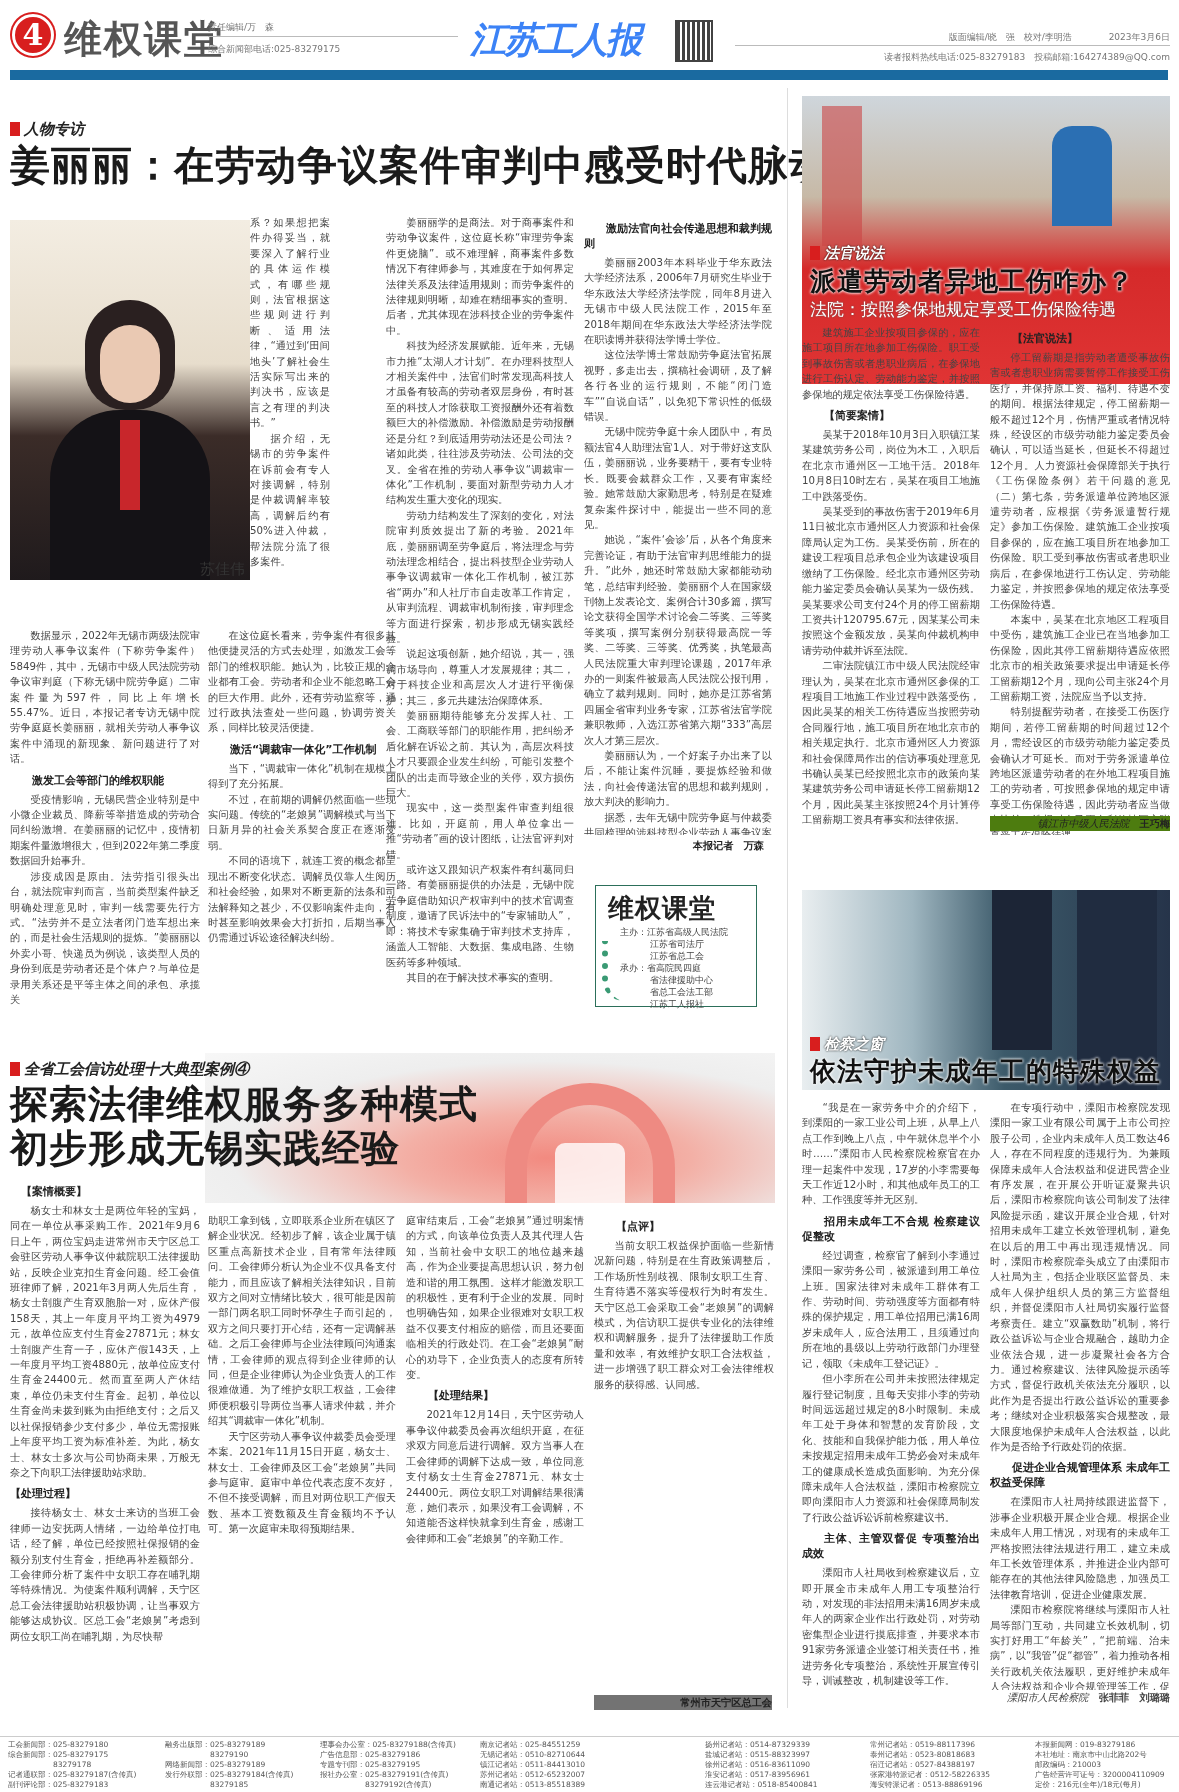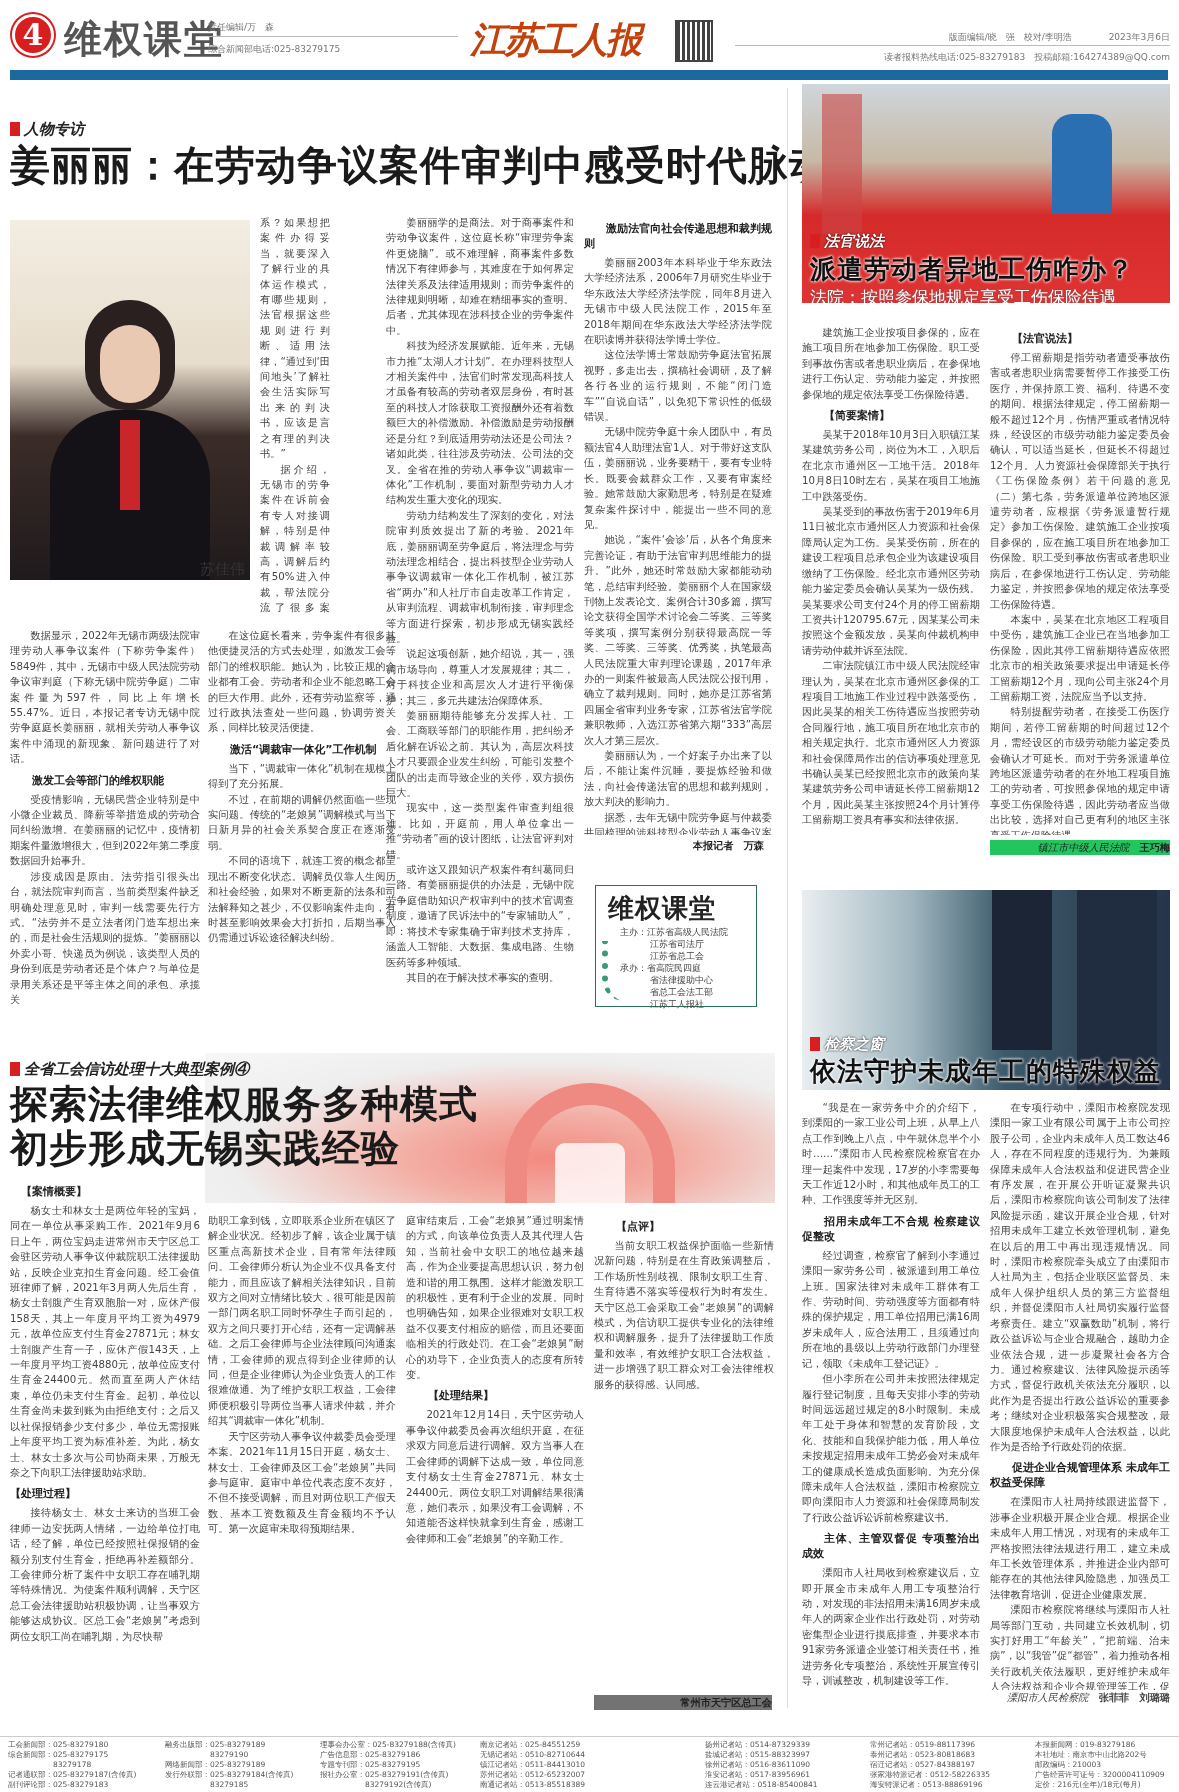--- a/index.html
+++ b/index.html
@@ -3,21 +3,21 @@
 <meta charset="utf-8">
 <style>
 *{box-sizing:border-box;margin:0;padding:0}
 html,body{width:1179px;height:1792px;background:#fff;overflow:hidden}
 body{font-family:"DejaVu Sans","Liberation Sans",sans-serif;color:#333;position:relative}
 .abs{position:absolute}
 .hdr-num{left:12px;top:14px;width:42px;height:42px;border-radius:50%;background:#d81e1e;border:3px solid #fff;box-shadow:0 0 0 2px #d81e1e;color:#fff;font:bold 30px "DejaVu Serif",serif;text-align:center;line-height:36px}
 .hdr-title{left:64px;top:14px;font:bold 38px "DejaVu Serif",serif;color:#555;letter-spacing:2px}
 .hdr-meta{font-size:9px;color:#777;line-height:14px}
 .hdr-line{height:1px;background:#bbb}
-.logo{left:470px;top:16px;font:italic bold 36px "DejaVu Serif",serif;color:#c2410c;letter-spacing:-2px}
+.logo{left:470px;top:16px;font:italic bold 36px "DejaVu Serif",serif;color:#3b82f6;letter-spacing:-2px}
 .qr{left:675px;top:20px;width:38px;height:42px;background:
  repeating-linear-gradient(90deg,#222 0 3px,#fff 3px 5px),#fff;opacity:.85;border:2px solid #222}
 .bluebar{left:10px;top:70px;width:1158px;height:10px;background:#1a6aa0}
 .kicker{font-size:15px;font-weight:bold;color:#222;font-style:italic;font-family:"DejaVu Serif",serif}
 .kicker .sq{display:inline-block;width:10px;height:14px;background:#d81e1e;margin-right:4px;vertical-align:-2px}
 .headline{font:bold 38px "DejaVu Serif",serif;color:#1a1a1a;letter-spacing:1px}
 .col{font-size:10.2px;line-height:15.4px;color:#444;text-align:justify;overflow:hidden}
 .col p{text-indent:2em}
 .col h4{font-size:11px;font-weight:bold;color:#222;margin:6px 0 4px;text-indent:2em;line-height:15px}
 .byline{text-align:right;font-weight:bold;color:#222}
@@ -52,21 +52,21 @@
 <div class="abs headline" style="left:10px;top:138px;font-size:40px">姜丽丽：在劳动争议案件审判中感受时代脉动</div>
 
 <div class="abs photo img-judge" style="left:10px;top:220px;width:240px;height:360px">
   <div class="abs" style="left:75px;top:80px;width:90px;height:110px;border-radius:45px 45px 40px 40px;background:#2a2020"></div>
   <div class="abs" style="left:90px;top:105px;width:60px;height:78px;border-radius:30px;background:#eac9b3"></div>
   <div class="abs" style="left:40px;top:190px;width:160px;height:170px;border-radius:70px 70px 0 0;background:#141216"></div>
   <div class="abs" style="left:110px;top:200px;width:20px;height:90px;background:#c8262b"></div>
   <div class="abs" style="left:190px;top:340px;font-size:15px;color:#333">苏佳伟　摄</div>
 </div>
 
-<div class="abs col" style="left:250px;top:215px;width:80px;height:400px;padding-left:10px">
+<div class="abs col" style="left:250px;top:215px;width:80px;height:400px;">
   <p style="text-indent:0">系？如果想把案件办得妥当，就要深入了解行业的具体运作模式，有哪些规则，法官根据这些规则进行判断、适用法律，“通过到‘田间地头’了解社会生活实际写出来的判决书，应该是言之有理的判决书。”</p>
   <p>据介绍，无锡市的劳争案件在诉前会有专人对接调解，特别是仲裁调解率较高，调解后约有50%进入仲裁，帮法院分流了很多案件。</p>
 
 </div>
 
 <div class="abs col" style="left:10px;top:628px;width:190px;height:1090px">
   <p>数据显示，2022年无锡市两级法院审理劳动人事争议案件（下称劳争案件）5849件，其中，无锡市中级人民法院劳动争议审判庭（下称无锡中院劳争庭）二审案件量为597件，同比上年增长55.47%。近日，本报记者专访无锡中院劳争庭庭长姜丽丽，就相关劳动人事争议案件中涌现的新现象、新问题进行了对话。</p>
   <h4>激发工会等部门的维权职能</h4>
   <p>受疫情影响，无锡民营企业特别是中小微企业裁员、降薪等举措造成的劳动合同纠纷激增。在姜丽丽的记忆中，疫情初期案件量激增很大，但到2022年第二季度数据回升始事升。</p>
   <p>涉疫成因是原由。法劳指引很头出台，就法院审判而言，当前类型案件缺乏明确处理意见时，审判一线需要先行方式。“法劳并不是立法者闭门造车想出来的，而是社会生活规则的提炼。”姜丽丽以外卖小哥、快递员为例说，该类型人员的身份到底是劳动者还是个体户？与单位是录用关系还是平等主体之间的承包、承揽关</p>
@@ -115,42 +115,42 @@
     <div><span>主办：</span><span>江苏省高级人民法院</span></div>
     <div style="padding-left:30px">江苏省司法厅</div>
     <div style="padding-left:30px">江苏省总工会</div>
     <div><span>承办：</span><span>省高院民四庭</span></div>
     <div style="padding-left:30px">省法律援助中心</div>
     <div style="padding-left:30px">省总工会法工部</div>
     <div style="padding-left:30px">江苏工人报社</div>
   </div>
 </div>
 
-<div class="abs photo img-worker" style="left:802px;top:84px;width:368px;height:219px">
+<div class="abs photo img-worker" style="left:802px;top:96px;width:368px;height:288px">
   <div class="abs" style="left:250px;top:30px;width:60px;height:100px;background:#2b6fb3;border-radius:20px 20px 0 0"></div>
   <div class="abs" style="left:20px;top:10px;width:40px;height:140px;background:#c44;opacity:.6"></div>
   <div class="abs kicker" style="left:8px;top:148px;color:#fff;text-shadow:0 0 2px #000"><span class="sq"></span><span>法官说法</span></div>
   <div class="abs headline" style="left:8px;top:168px;font-size:26px;color:#111;text-shadow:0 0 3px #fff,0 0 3px #fff">派遣劳动者异地工伤咋办？</div>
   <div class="abs" style="left:8px;top:202px;font-size:17px;color:#fff;text-shadow:0 0 2px #555">法院：按照参保地规定享受工伤保险待遇</div>
 </div>
 
 <div class="abs col" style="left:802px;top:325px;width:178px;height:540px">
   <p>建筑施工企业按项目参保的，应在施工项目所在地参加工伤保险。职工受到事故伤害或者患职业病后，在参保地进行工伤认定、劳动能力鉴定，并按照参保地的规定依法享受工伤保险待遇。</p>
   <h4>【简要案情】</h4>
   <p>吴某于2018年10月3日入职镇江某某建筑劳务公司，岗位为木工，入职后在北京市通州区一工地干活。2018年10月8日10时左右，吴某在项目工地施工中跌落受伤。</p>
   <p>吴某受到的事故伤害于2019年6月11日被北京市通州区人力资源和社会保障局认定为工伤。吴某受伤前，所在的建设工程项目总承包企业为该建设项目缴纳了工伤保险。经北京市通州区劳动能力鉴定委员会确认吴某为一级伤残。吴某要求公司支付24个月的停工留薪期工资共计120795.67元，因某某公司未按照这个金额发放，吴某向仲裁机构申请劳动仲裁并诉至法院。</p>
   <p>二审法院镇江市中级人民法院经审理认为，吴某在北京市通州区参保的工程项目工地施工作业过程中跌落受伤，因此吴某的相关工伤待遇应当按照劳动合同履行地，施工项目所在地北京市的相关规定执行。北京市通州区人力资源和社会保障局作出的信访事项处理意见书确认吴某已经按照北京市的政策向某某建筑劳务公司申请延长停工留薪期12个月，因此吴某主张按照24个月计算停工留薪期工资具有事实和法律依据。</p>
 </div>
 <div class="abs col" style="left:990px;top:325px;width:180px;height:510px">
   <h4>【法官说法】</h4>
   <p>停工留薪期是指劳动者遭受事故伤害或者患职业病需要暂停工作接受工伤医疗，并保持原工资、福利、待遇不变的期间。根据法律规定，停工留薪期一般不超过12个月，伤情严重或者情况特殊，经设区的市级劳动能力鉴定委员会确认，可以适当延长，但延长不得超过12个月。人力资源社会保障部关于执行《工伤保险条例》若干问题的意见（二）第七条，劳务派遣单位跨地区派遣劳动者，应根据《劳务派遣暂行规定》参加工伤保险。建筑施工企业按项目参保的，应在施工项目所在地参加工伤保险。职工受到事故伤害或者患职业病后，在参保地进行工伤认定、劳动能力鉴定，并按照参保地的规定依法享受工伤保险待遇。</p>
   <p>本案中，吴某在北京地区工程项目中受伤，建筑施工企业已在当地参加工伤保险，因此其停工留薪期待遇应依照北京市的相关政策要求提出申请延长停工留薪期12个月，现向公司主张24个月工留薪期工资，法院应当予以支持。</p>
   <p>特别提醒劳动者，在接受工伤医疗期间，若停工留薪期的时间超过12个月，需经设区的市级劳动能力鉴定委员会确认才可延长。而对于劳务派遣单位跨地区派遣劳动者的在外地工程项目施工的劳动者，可按照参保地的规定申请享受工伤保险待遇，因此劳动者应当做出比较，选择对自己更有利的地区主张享受工伤保险待遇。</p>
 </div>
-<div class="abs col byline" style="left:990px;top:840px;width:180px;background:#22c55e">
+<div class="abs col byline" style="left:990px;top:816px;width:180px;background:#4d7c0f">
   <span style="font-weight:normal;font-style:italic">镇江市中级人民法院</span>　<span>王巧梅</span>
 </div>
 
 <div class="abs photo img-court" style="left:802px;top:890px;width:368px;height:200px">
   <div class="abs" style="left:190px;top:0;width:60px;height:160px;background:#1c2536"></div>
   <div class="abs" style="left:275px;top:0;width:80px;height:200px;background:#202c40"></div>
   <div class="abs kicker" style="left:8px;top:145px;color:#fff;text-shadow:0 0 2px #000"><span class="sq"></span><span>检察之窗</span></div>
   <div class="abs headline" style="left:8px;top:164px;font-size:26px;color:#111;text-shadow:0 0 3px #fff,0 0 3px #fff">依法守护未成年工的特殊权益</div>
 </div>
 

